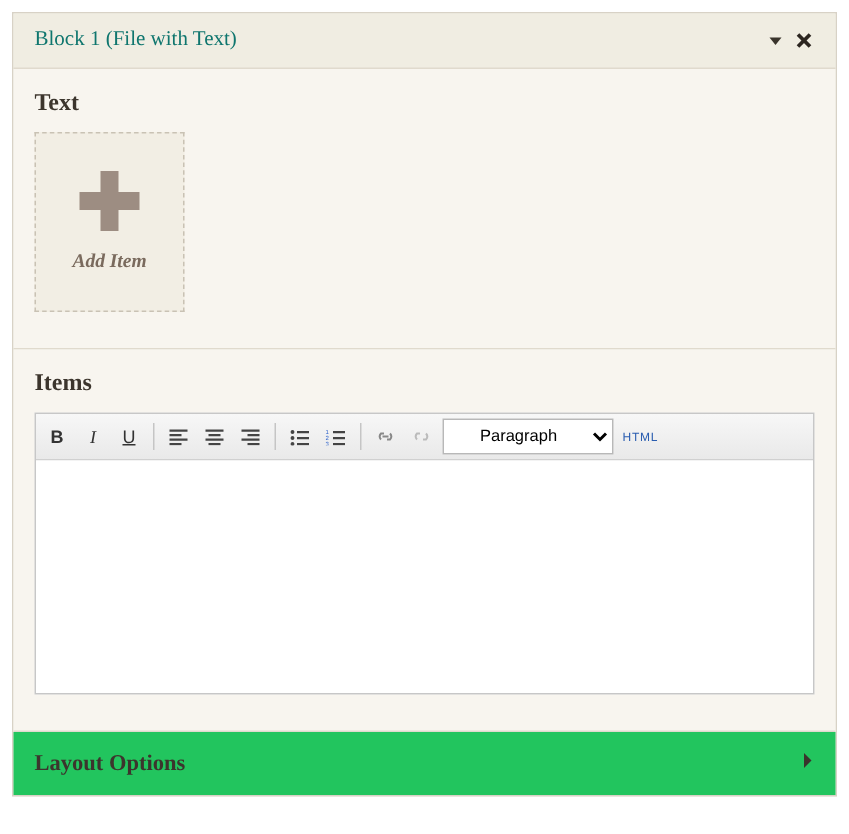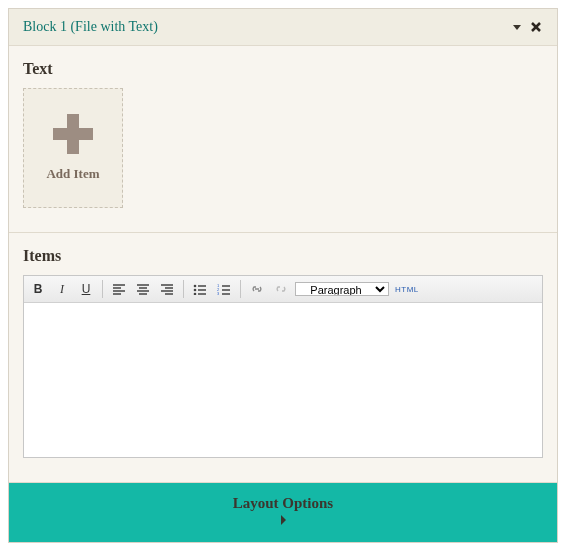--- a/index.html
+++ b/index.html
@@ -70,20 +70,21 @@
   .plus::before {
     left: 14px; top: 0; width: 12px; height: 40px;
   }
   .plus::after {
     top: 14px; left: 0; width: 40px; height: 12px;
   }
   .add-item-label {
     font-size: 13px;
     color: #7a6a5d;
     font-weight: bold;
+    font-style: italic;
   }
 
   .editor-wrap {
     border: 1px solid #c7c7c7;
     background: #fff;
     margin-top: 2px;
   }
   .toolbar {
     display: flex;
     align-items: center;
@@ -105,26 +106,25 @@
   }
   .sep {
     width: 1px;
     height: 18px;
     background: #c5c5c5;
     margin: 0 2px;
   }
   .tsel {
     font-family: Arial, sans-serif;
     font-size: 11px;
-    height: 14px;
+    height: 24px;
     border: 1px solid #b8b8b8;
     background:#fff;
-    padding: 0 10px;
+    padding: 0 20px;
     min-width: 88px;
-    text-align: center;
   }
   .html-btn {
     font-family: Arial, sans-serif;
     font-size: 8px;
     color: #2a5db0;
     letter-spacing: 0.5px;
     font-weight: normal;
     padding: 0 2px;
     cursor:pointer;
   }
@@ -138,23 +138,22 @@
     font-family: Arial, sans-serif;
     font-size: 13px;
     background:#fff;
   }
 
   .layout-header {
     display: flex;
     align-items: center;
     justify-content: space-between;
     padding: 12px 14px;
-    background: #14b8a6;
+    background: #22c55e;
     cursor: pointer;
-    flex-direction: column;
   }
   .layout-title {
     font-size: 15px;
     color: #3c352d;
     font-weight: bold;
   }
 
   .icon-btn { cursor:pointer; }
 </style>
 </head>

